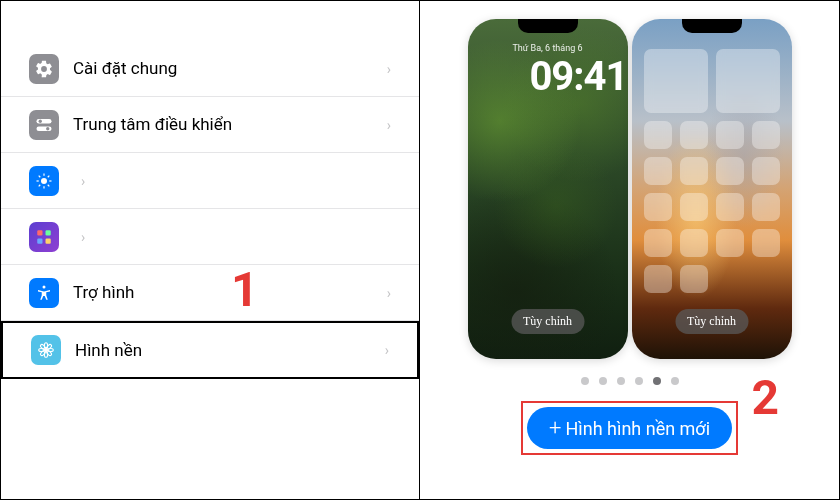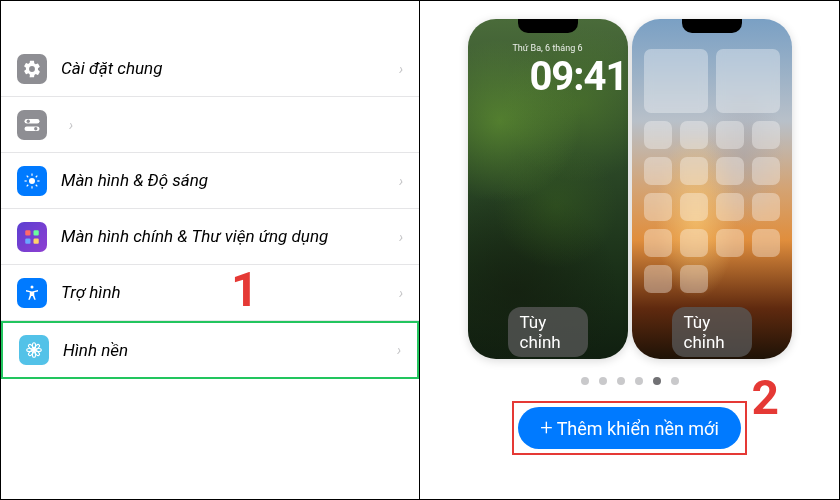--- a/index.html
+++ b/index.html
@@ -29,25 +29,24 @@
     background: #fff;
     display: flex;
     flex-direction: column;
     position: relative;
     align-items: center;
   }
   .spacer-top { height: 40px; }
   .list-item {
     display: flex;
     align-items: center;
-    padding: 12px 16px;
+    padding: 12px 28px;
     border-bottom: 1px solid #e5e5e7;
     position: relative;
     min-height: 56px;
-    font-style: italic;
   }
   .list-item .icon {
     width: 30px;
     height: 30px;
     border-radius: 7px;
     display: flex;
     align-items: center;
     justify-content: center;
     margin-right: 14px;
     flex-shrink: 0;
@@ -57,21 +56,21 @@
     color: #000;
     flex: 1;
     line-height: 1.3;
   }
   .list-item .chevron {
     color: #c4c4c6;
     font-size: 14px;
     margin-left: 8px;
   }
   .highlight-box {
-    border: 2px solid #22c55e;
+    border: 2px solid #000000;
   }
   .annotation-number {
     position: absolute;
     color: #e53935;
     font-weight: bold;
     font-size: 48px;
     pointer-events: none;
   }
   
   .phones {
@@ -138,29 +137,30 @@
     width: 100%;
     text-align: right;
     color: #fff;
     font-size: 40px;
     font-weight: 700;
     letter-spacing: -1px;
     z-index:4;
   }
   .customize-chip {
     position: absolute;
-    bottom: 2px;
+    bottom: 25px;
     left: 50%;
     transform: translateX(-50%);
     background: rgba(90,90,90,0.75);
     color: #fff;
-    font-size: 17px;
+    font-size: 12px;
     padding: 5px 12px;
     border-radius: 13px;
     z-index:5;
+    font-family:Liberation Serif, serif;
   }
   .app-grid {
     position: absolute;
     top: 30px;
     width: 100%;
     padding: 0 12px;
     display: grid;
     grid-template-columns: repeat(4, 1fr);
     grid-auto-rows: 28px;
     gap: 8px;
@@ -226,53 +226,52 @@
 
     <div class="list-item">
       <span class="icon" style="background:#8e8e93">
         <svg width="18" height="18" viewBox="0 0 24 24" fill="#fff">
             <rect x="2" y="4" width="20" height="6" rx="3"></rect>
             <rect x="2" y="14" width="20" height="6" rx="3"></rect>
             <circle cx="7" cy="7" r="2.2" fill="#8e8e93"></circle>
             <circle cx="17" cy="17" r="2.2" fill="#8e8e93"></circle>
           </svg>
       </span>
+      <span class="label">Trung tâm điều khiển</span>
       <span class="chevron">›</span>
     </div>
 
     <div class="list-item">
       <span class="icon" style="background:#007aff">
         <svg width="18" height="18" viewBox="0 0 24 24" fill="#fff">
             <circle cx="12" cy="12" r="4"></circle>
             <g stroke="#fff" stroke-width="1.6">
               <line x1="12" y1="2" x2="12" y2="5"></line>
               <line x1="12" y1="19" x2="12" y2="22"></line>
               <line x1="2" y1="12" x2="5" y2="12"></line>
               <line x1="19" y1="12" x2="22" y2="12"></line>
               <line x1="4.9" y1="4.9" x2="7" y2="7"></line>
               <line x1="17" y1="17" x2="19.1" y2="19.1"></line>
               <line x1="4.9" y1="19.1" x2="7" y2="17"></line>
               <line x1="17" y1="7" x2="19.1" y2="4.9"></line>
             </g>
           </svg>
       </span>
-      <span class="label">Màn hình &amp; Độ sáng</span>
       <span class="chevron">›</span>
     </div>
 
     <div class="list-item">
       <span class="icon" style="background:linear-gradient(135deg,#5b3fd1,#8f3fd1)">
         <svg width="18" height="18" viewBox="0 0 24 24">
             <rect x="3" y="3" width="7" height="7" rx="1.5" fill="#ff6a6a"></rect>
             <rect x="14" y="3" width="7" height="7" rx="1.5" fill="#6aff9e"></rect>
             <rect x="3" y="14" width="7" height="7" rx="1.5" fill="#6aa8ff"></rect>
             <rect x="14" y="14" width="7" height="7" rx="1.5" fill="#ffd36a"></rect>
           </svg>
       </span>
-      <span class="label">Màn hình chính &amp; Thư viện ứng dụng</span>
       <span class="chevron">›</span>
     </div>
 
     <div class="list-item">
       <span class="icon" style="background:#007aff">
         <svg width="18" height="18" viewBox="0 0 24 24" fill="#fff">
             <circle cx="12" cy="4" r="2"></circle>
             <path d="M4 8l8 2 8-2v2l-5 1v4l2 6h-2l-2-5h-2l-2 5H7l2-6v-4L4 10z"></path>
           </svg>
       </span>
@@ -347,19 +346,19 @@
       <div class="dot"></div>
       <div class="dot"></div>
       <div class="dot"></div>
       <div class="dot active"></div>
       <div class="dot"></div>
     </div>
 
     <div class="add-button-wrap">
       <div class="add-button">
         <span class="plus">+</span>
-        <span>Thêm khiển nền mới</span>
+        <span>Hình hình nền mới</span>
       </div>
     </div>
 
     <div class="annotation-number" style="top:368px; right:60px;">2</div>
   </div>
 </div>
 
 </body></html>

